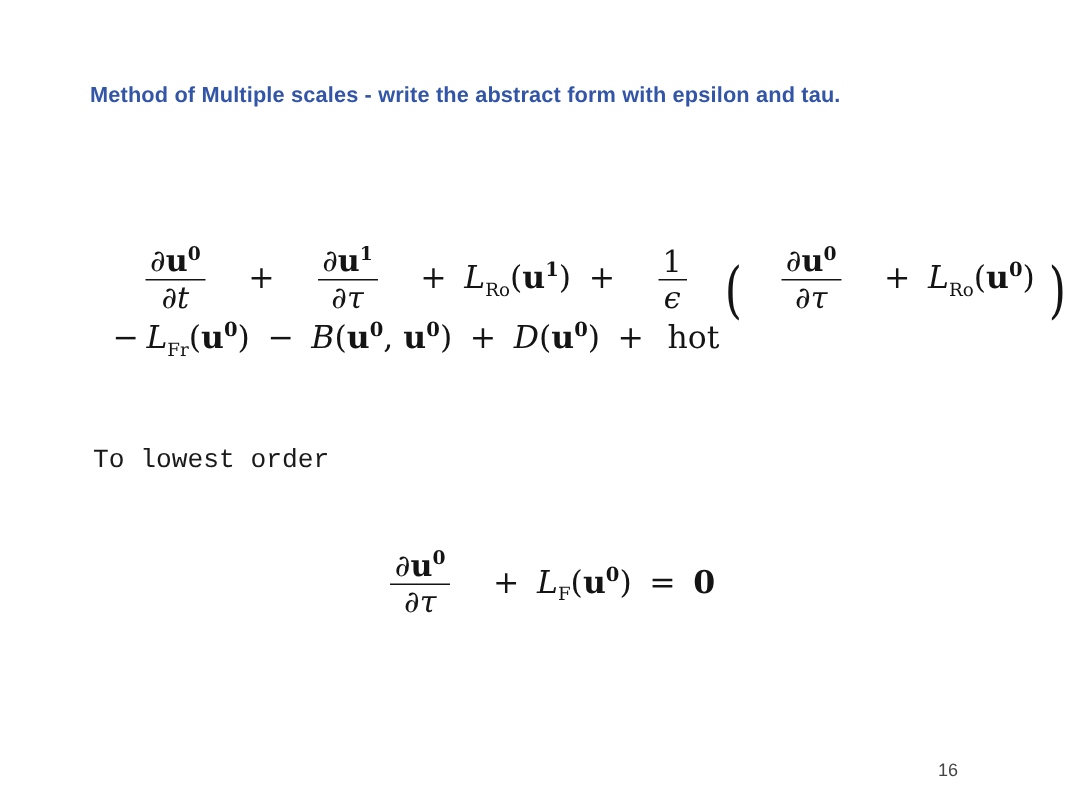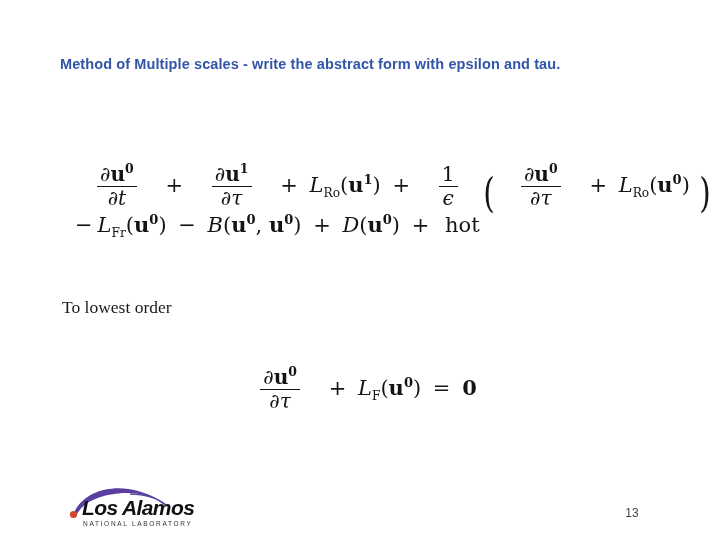--- a/index.html
+++ b/index.html
@@ -54,21 +54,21 @@
     padding-right: 8px;
     margin-top: 2px;
     white-space: nowrap;
   }
   .lowest {
     position: absolute;
     left: 62px;
     top: 297px;
     font-size: 17.5px;
     color: #1a1a1a;
-    font-family: Liberation Serif, serif;
+    font-family: Liberation Mono, monospace;
   }
   .eq2 {
     position: absolute;
     left: 0px;
     top: 365px;
     width: 720px;
     text-align: center;
     font-size: 21px;
   }
   
@@ -232,25 +232,16 @@
     <span class="frac">
       <span class="num"><span class="it">∂</span><span class="bfu">u</span><span class="sup">0</span></span>
       <span class="den"><span class="it">∂τ</span></span>
     </span>
     <span class="op">+</span>
     <span><span class="cal">L</span><span class="sub">F</span>(<span class="bfu">u</span><span class="sup">0</span>)</span>
     <span class="op">=</span>
     <span class="bfu">0</span>
   </div>
 
-  <div class="page-number">13</div>
-
-  <div class="logo">
-    <svg class="logo-swoosh" viewBox="0 0 120 34">
-      <path d="M6,26 C14,6 42,-4 70,4 C88,9 96,16 99,22 C94,13 78,6 60,6 C36,6 16,14 9,27 Z" fill="#5a3fa0"></path>
-      <circle cx="5.5" cy="27.5" r="3.6" fill="#d4472a"></circle>
-      <path d="M62,7 C76,7 90,11 99,19" stroke="#5a3fa0" stroke-width="1.4" fill="none"></path>
-    </svg>
-    <div class="logo-word">Los Alamos</div>
-    <div class="logo-sub">NATIONAL LABORATORY</div>
-  </div>
+  <div class="page-number">16</div>
+
 
 </div>
 
 </body></html>

